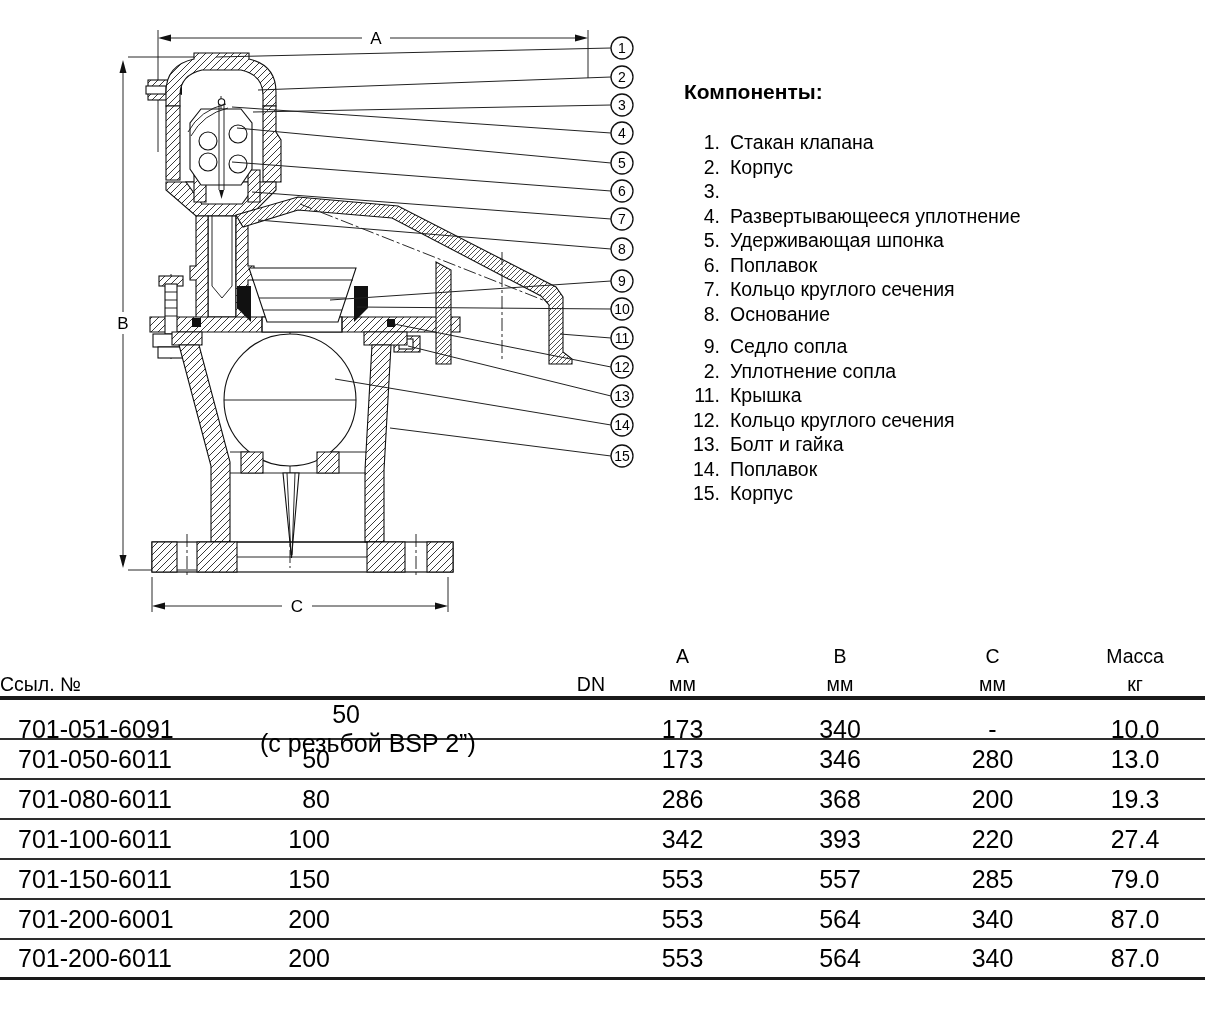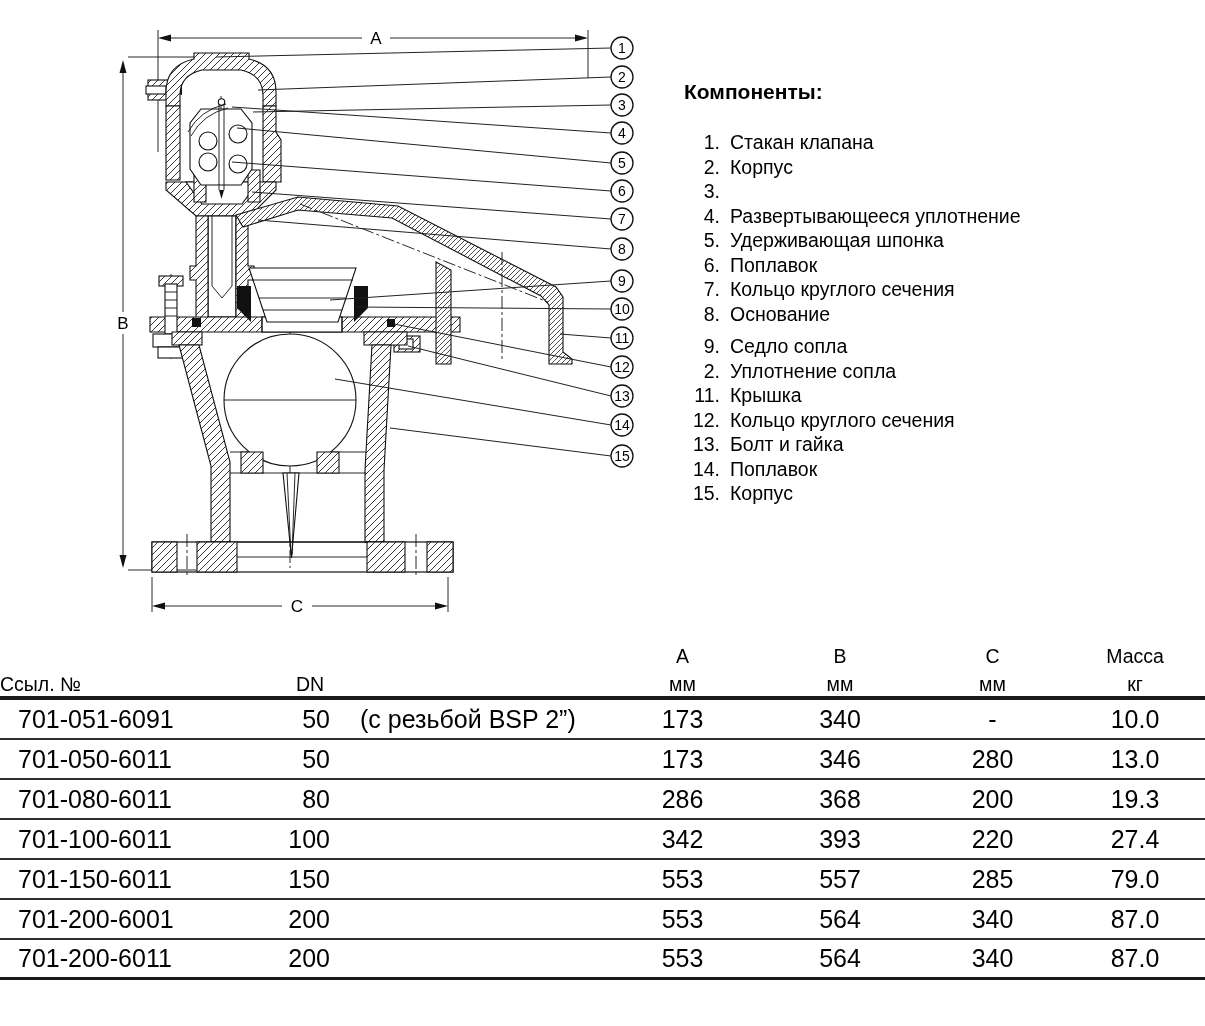--- a/index.html
+++ b/index.html
@@ -28,26 +28,26 @@
   .comp-item .num{width:36px;text-align:right;flex:none;}
   .comp-item .lbl{margin-left:10px;}
 
   
   .spec{position:absolute;left:0;top:642px;width:1205px;}
   .trow,.thead{display:grid;grid-template-columns:230px 375px 155px 160px 145px 140px;
                box-sizing:border-box;}
   .thead{align-items:end;padding-bottom:7px;border-bottom:4px solid #1a1a1a;
          font-size:19.5px;line-height:1.45;height:58px;}
   .thead .h-ref{text-align:left;}
-  .thead .h-dn{padding-left:66px;}
+  .thead .h-dn{padding-left:66px;text-align:right;}
   .thead .h2{text-align:center;}
   .trow{height:40px;align-items:center;border-bottom:2px solid #2e2e2e;font-size:25px;}
   .trow:last-child{border-bottom:3px solid #1a1a1a;}
   .c-ref{padding-left:18px;}
-  .c-dn{display:flex;align-items:baseline;}
+  .c-dn{display:flex;align-items:baseline;flex-direction:column;}
   .c-dn .dnum{width:100px;text-align:right;flex:none;}
   .c-dn .dnote{margin-left:30px;white-space:nowrap;}
   .c-num{text-align:center;}
 </style>
 </head>
 <body>
 
 <div class="page">
 
   <div class="drawwrap">

